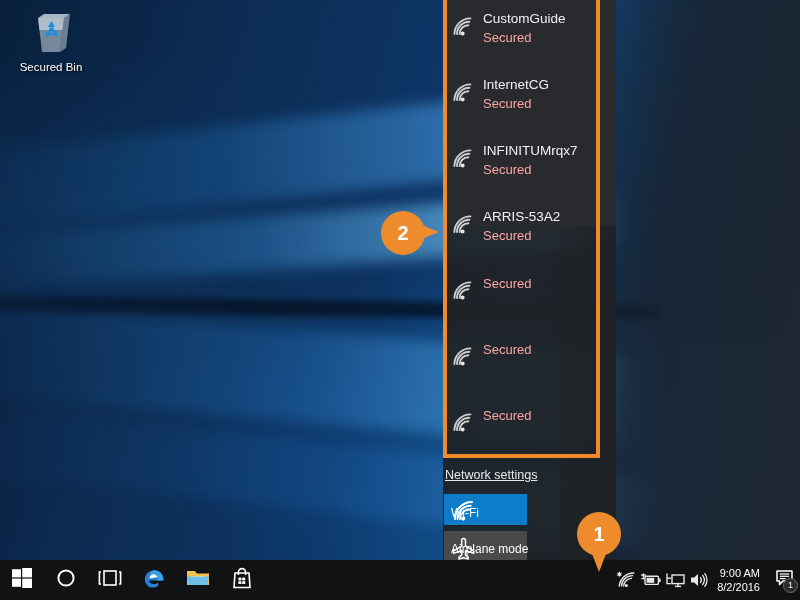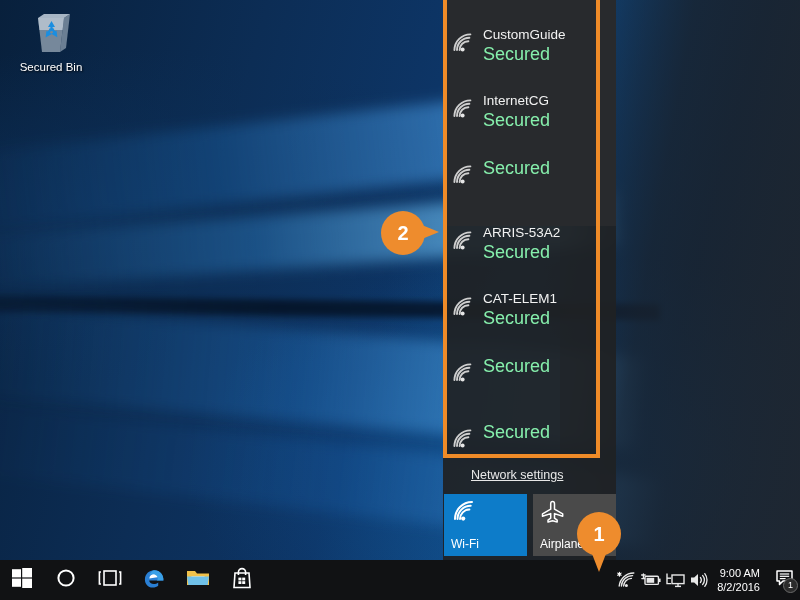--- a/index.html
+++ b/index.html
@@ -85,47 +85,47 @@
   #flyout {
     position: absolute; left: 443px; top: 0; width: 173px; height: 560px;
     background: rgba(31,33,36,0.93);
     overflow: hidden;
   }
   #flyout-top {
     position: absolute; left: 0; top: 0; width: 173px; height: 226px;
     background: rgba(40,42,45,0.97);
   }
   #net-list {
-    position: absolute; left: 0; top: 16px; width: 142px; height: 458px;
+    position: absolute; left: 0; top: 0; width: 142px; height: 458px;
     overflow: hidden;
   }
   .net-item {
     position: relative; height: 66px; padding: 10px 8px 0 40px;
     cursor: default;
   }
   .net-item .wifi-ico {
     position: absolute; left: 8px; top: 16px; width: 26px; height: 22px;
   }
   .net-name {
     color: #f2f2f2; font-size: 13.5px; line-height: 18px;
     white-space: nowrap; overflow: hidden;
   }
   .net-status {
-    color: #86efac; font-size: 18px; line-height: 18px; margin-top: 1px;
+    color: #fca5a5; font-size: 13px; line-height: 18px; margin-top: 1px;
   }
   #net-settings {
     position: absolute; left: 0; top: 460px; width: 173px; height: 30px;
-    display: flex; align-items: center; padding-left: 28px;
+    display: flex; align-items: center; padding-left: 2px;
   }
   #net-settings a {
     color: #e8e8e8; font-size: 12.5px; text-decoration: underline; cursor: default;
   }
   #tiles {
     position: absolute; left: 1px; top: 494px; width: 173px; height: 67px;
-    display: flex; gap: 6px;
+    display: flex; gap: 6px; flex-direction: column;
   }
   .tile {
     width: 83px; height: 62px; position: relative; cursor: default;
     padding: 6px 0 0 7px;
   }
   .tile.on  { background: #0d7cc9; }
   .tile.off { background: #4a4a4a; }
   .tile .tile-ico { width: 26px; height: 24px; }
   .tile .tile-label {
     position: absolute; left: 7px; bottom: 5px;
@@ -232,20 +232,21 @@
         </div>
         <div class="net-item">
           <span class="wifi-ico"><svg width="26" height="22" viewBox="0 0 26 22">
               <g fill="none" stroke="#cfcfcf" stroke-width="1.9" stroke-linecap="round">
                 <path d="M3.4 18 A16 16 0 0 1 19.4 2.4"></path>
                 <path d="M6 18 A12.4 12.4 0 0 1 18.4 5.7"></path>
                 <path d="M8.6 18 A8.8 8.8 0 0 1 17.4 9.2"></path>
               </g>
               <circle cx="11.6" cy="17.6" r="2" fill="#e6e6e6"></circle>
             </svg></span>
+          <div class="net-name">INFINITUMrqx7</div>
           <div class="net-status">Secured</div>
         </div>
         <div class="net-item">
           <span class="wifi-ico"><svg width="26" height="22" viewBox="0 0 26 22">
               <g fill="none" stroke="#cfcfcf" stroke-width="1.9" stroke-linecap="round">
                 <path d="M3.4 18 A16 16 0 0 1 19.4 2.4"></path>
                 <path d="M6 18 A12.4 12.4 0 0 1 18.4 5.7"></path>
                 <path d="M8.6 18 A8.8 8.8 0 0 1 17.4 9.2"></path>
               </g>
               <circle cx="11.6" cy="17.6" r="2" fill="#e6e6e6"></circle>
@@ -255,21 +256,20 @@
         </div>
         <div class="net-item">
           <span class="wifi-ico"><svg width="26" height="22" viewBox="0 0 26 22">
               <g fill="none" stroke="#cfcfcf" stroke-width="1.9" stroke-linecap="round">
                 <path d="M3.4 18 A16 16 0 0 1 19.4 2.4"></path>
                 <path d="M6 18 A12.4 12.4 0 0 1 18.4 5.7"></path>
                 <path d="M8.6 18 A8.8 8.8 0 0 1 17.4 9.2"></path>
               </g>
               <circle cx="11.6" cy="17.6" r="2" fill="#e6e6e6"></circle>
             </svg></span>
-          <div class="net-name">CAT-ELEM1</div>
           <div class="net-status">Secured</div>
         </div>
         <div class="net-item">
           <span class="wifi-ico"><svg width="26" height="22" viewBox="0 0 26 22">
               <g fill="none" stroke="#cfcfcf" stroke-width="1.9" stroke-linecap="round">
                 <path d="M3.4 18 A16 16 0 0 1 19.4 2.4"></path>
                 <path d="M6 18 A12.4 12.4 0 0 1 18.4 5.7"></path>
                 <path d="M8.6 18 A8.8 8.8 0 0 1 17.4 9.2"></path>
               </g>
               <circle cx="11.6" cy="17.6" r="2" fill="#e6e6e6"></circle>

